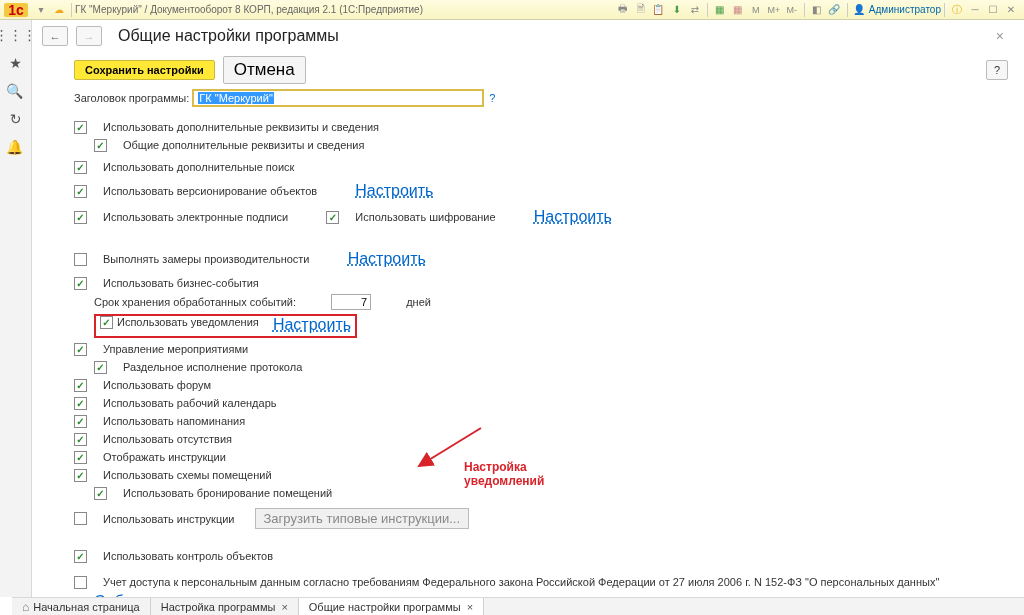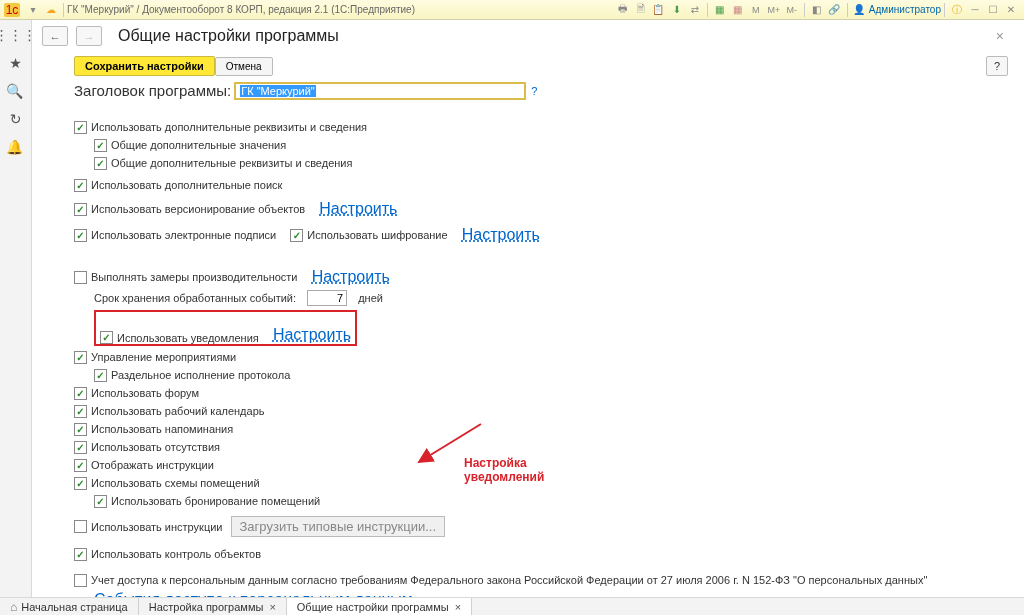--- a/index.html
+++ b/index.html
@@ -1,53 +1,53 @@
 <!DOCTYPE html>
 <html><head>
 <meta charset="utf-8">
 <style>
 * { margin: 0; padding: 0; box-sizing: border-box; }
 body { font-family: Arial, sans-serif; font-size: 11px; color: #333; background: #fff; overflow: hidden; width: 1024px; height: 615px; position: relative; }
 .titlebar { height: 20px; background: linear-gradient(#fefce0,#f9f5c2); border-bottom: 1px solid #d0d0b0; display: flex; align-items: center; padding: 0 4px; font-size: 10px; }
-.titlebar .logo { width: 16px; height: 14px; background: #f5c842; border-radius: 2px; display:inline-flex; align-items:center; justify-content:center; font-size:12px; font-weight:normal; color:#c00; margin-right:4px;}
+.titlebar .logo { width: 24px; height: 14px; background: #f5c842; border-radius: 2px; display:inline-flex; align-items:center; justify-content:center; font-size:14px; font-weight:bold; color:#c00; margin-right:4px;}
 .titlebar .tb-ico { width:14px; height:14px; margin:0 2px; display:inline-flex; align-items:center; justify-content:center; font-size:10px; color:#888; cursor:pointer;}
 .titlebar .sep { width:1px; height:14px; background:#ccc; margin:0 3px;}
 .titlebar .spacer { flex: 1; }
 .titlebar .title-text { color:#666; }
 .titlebar .admin { color:#0066aa; }
 .sidebar-icons { position:absolute; left:0; top:20px; bottom:18px; width:32px; background:#f3f3f3; border-right:1px solid #d9d9d9; display:flex; flex-direction:column; align-items:center; padding-top:6px; gap:10px;}
 .sidebar-icons .sic { width:18px; height:18px; font-size:14px; color:#555; cursor:pointer; display:flex; align-items:center; justify-content:center;}
 .content { position:absolute; left:32px; top:20px; right:0; bottom:18px; background:#fff; overflow:hidden;}
 .form-header { display:flex; align-items:center; padding:6px 10px; gap:8px;}
 .nav-btn { width:26px; height:20px; border:1px solid #bbb; background:#f7f7f7; border-radius:2px; display:flex; align-items:center; justify-content:center; font-size:11px; color:#555; cursor:pointer;}
 .page-title { font-size:16px; color:#222; margin-left:8px;}
 .close-x { margin-left:auto; margin-right:10px; font-size:14px; color:#999; cursor:pointer;}
-.toolbar-row { display:flex; align-items:center; padding:4px 10px; }
+.toolbar-row { display:flex; align-items:center; padding:4px 10px; gap:8px;}
 .btn-primary { background:#ffe936; border:1px solid #c9b93e; padding:3px 10px; font-weight:bold; font-size:11px; cursor:pointer; border-radius:2px;}
-.btn-secondary { background:#f5f5f5; border:1px solid #bbb; padding:3px 10px; font-size:10px; cursor:pointer; border-radius:2px;}
+.btn-secondary { background:#f5f5f5; border:1px solid #bbb; padding:3px 10px; font-size:17px; cursor:pointer; border-radius:2px;}
 .help-btn { margin-left:auto; width:22px; height:20px; border:1px solid #bbb; background:#f7f7f7; border-radius:2px; display:flex; align-items:center; justify-content:center; font-size:11px; cursor:pointer; margin-right:6px;}
 .field-row { display:flex; align-items:center; padding:2px 10px 6px 42px; gap:4px;}
-.field-label { font-size:15px; color:#333;}
+.field-label { font-size:11px; color:#333;}
 .text-input { border:1px solid #dbbb49; padding:1px 4px; font-size:11px; width:290px; outline:1px solid #dbbb49;}
 .text-input .sel { background:#3399ff; color:#fff; padding:0 1px;}
 .qmark { color:#0066cc; cursor:pointer; margin-left:2px;}
 .scroll-area { position:absolute; top:98px; left:0; right:0; bottom:0; overflow-y:auto; padding:0 10px 8px 42px;}
-.chk-row { display:flex; align-items:center; padding:2px 0; gap:4px; min-height:18px;}
+.chk-row { display:flex; align-items:center; padding:2px 0; gap:16px; min-height:18px;}
 .indent1 { padding-left:20px; }
 .chk { width:13px; height:13px; border:1px solid #888; background:#fff; display:inline-flex; align-items:center; justify-content:center; font-size:10px; color:#2a8a2a; cursor:pointer; flex-shrink:0;}
 .chk.checked::before { content:"✓"; font-weight:bold;}
 .chk-label { font-size:11px; color:#333;}
 .link { color:#0066cc; text-decoration:underline dotted; cursor:pointer; font-size:16px;}
 .num-input { border:1px solid #aaa; width:40px; text-align:right; padding:1px 3px; font-size:11px;}
 .dim-btn { background:#f0f0f0; border:1px solid #bbb; padding:2px 8px; font-size:13px; color:#888; cursor:default; margin-left:4px;}
-.highlight-box { border:2px solid #d8232a; padding-left:4px; padding-right:4px; display:inline-flex; align-items:flex-end; gap:4px; height:36px;}
+.highlight-box { border:2px solid #d8232a; padding-left:4px; padding-right:4px; display:inline-flex; align-items:flex-start; gap:4px; height:24px;}
 .callout { position:absolute; left:345px; top:116px; pointer-events:none;}
 .callout svg { overflow:visible;}
 .callout-text { color:#d8232a; font-weight:bold; font-size:12px;}
-.bottom-tabs { position:absolute; left:0; right:0; bottom:0; height:18px; background:#f3f3f3; border-top:1px solid #d9d9d9; display:flex; align-items:stretch; font-size:11px;}
+.bottom-tabs { position:absolute; left:12px; right:0; bottom:0; height:18px; background:#f3f3f3; border-top:1px solid #d9d9d9; display:flex; align-items:stretch; font-size:11px;}
 .tab { padding:0 10px; border-right:1px solid #d0d0d0; display:flex; align-items:center; gap:4px; cursor:pointer; background:#f3f3f3;}
 .tab.home::before { content:"⌂"; font-size:12px; color:#777;}
 .tab .tx { color:#555; font-size:11px; margin-left:2px;}
 </style>
 </head>
 <body>
 
 <div class="titlebar">
   <span class="logo">1c</span>
   <span class="tb-ico">▾</span>
@@ -105,33 +105,33 @@
     <span class="qmark">?</span>
   </div>
 
   <div class="scroll-area">
     <div class="chk-row">
         <span class="chk checked"></span>
         <span class="chk-label">Использовать дополнительные реквизиты и сведения</span>
       </div>
     <div class="chk-row indent1">
         <span class="chk checked"></span>
-        <span class="chk-label">Общие дополнительные значения</span>
-      </div>
-    <div class="chk-row indent1">
-        <span class="chk checked"></span>
         <span class="chk-label">Общие дополнительные реквизиты и сведения</span>
       </div>
     <div class="chk-row" style="margin-top:4px;">
         <span class="chk checked"></span>
         <span class="chk-label">Использовать дополнительные поиск</span>
       </div>
     <div class="chk-row" style="margin-top:4px;"><span class="chk checked"></span><span class="chk-label">Использовать версионирование объектов</span>&nbsp;&nbsp;<span class="link">Настроить</span></div>
     <div class="chk-row" style="margin-top:4px;"><span class="chk checked"></span><span class="chk-label">Использовать электронные подписи</span>&nbsp;&nbsp;<span class="chk checked"></span><span class="chk-label">Использовать шифрование</span>&nbsp;&nbsp;<span class="link">Настроить</span></div>
     <div class="chk-row" style="margin-top:20px;"><span class="chk"></span><span class="chk-label">Выполнять замеры производительности</span>&nbsp;&nbsp;<span class="link">Настроить</span></div>
+    <div class="chk-row" style="margin-top:4px;">
+        <span class="chk checked"></span>
+        <span class="chk-label">Использовать бизнес-события</span>
+      </div>
     <div class="chk-row indent1"><span class="chk-label">Срок хранения обработанных событий:</span>&nbsp;<input class="num-input" value="7" style="">&nbsp;<span class="chk-label">дней</span></div>
     <div class="chk-row indent1" style="position:relative;">
       <span class="highlight-box">
         <span class="chk checked"></span><span class="chk-label">Использовать уведомления</span>&nbsp;&nbsp;<span class="link">Настроить</span>
       </span>
       <div class="callout">
         <svg width="160" height="50">
           <defs>
               <marker id="ah" markerWidth="8" markerHeight="8" refX="1" refY="4" orient="auto">
                 <path d="M8,0 L0,4 L8,8 z" fill="#d8232a"></path>
@@ -176,21 +176,21 @@
       </div>
     <div class="chk-row indent1">
         <span class="chk checked"></span>
         <span class="chk-label">Использовать бронирование помещений</span>
       </div>
     <div class="chk-row" style="margin-top:4px;">
         <span class="chk"></span>
         <span class="chk-label">Использовать инструкции</span>
         <button class="dim-btn">Загрузить типовые инструкции...</button>
       </div>
-    <div class="chk-row" style="margin-top:6px;">
+    <div class="chk-row" style="margin-top:16px;">
         <span class="chk checked"></span>
         <span class="chk-label">Использовать контроль объектов</span>
       </div>
     <div class="chk-row" style="margin-top:8px;">
         <span class="chk"></span>
         <span class="chk-label">Учет доступа к персональным данным согласно требованиям  Федерального закона Российской Федерации от 27 июля 2006 г. N 152-ФЗ "О персональных данных"</span>
       </div>
     <div class="chk-row indent1">
         <span class="link">События доступа к персональным данным</span>
       </div>

